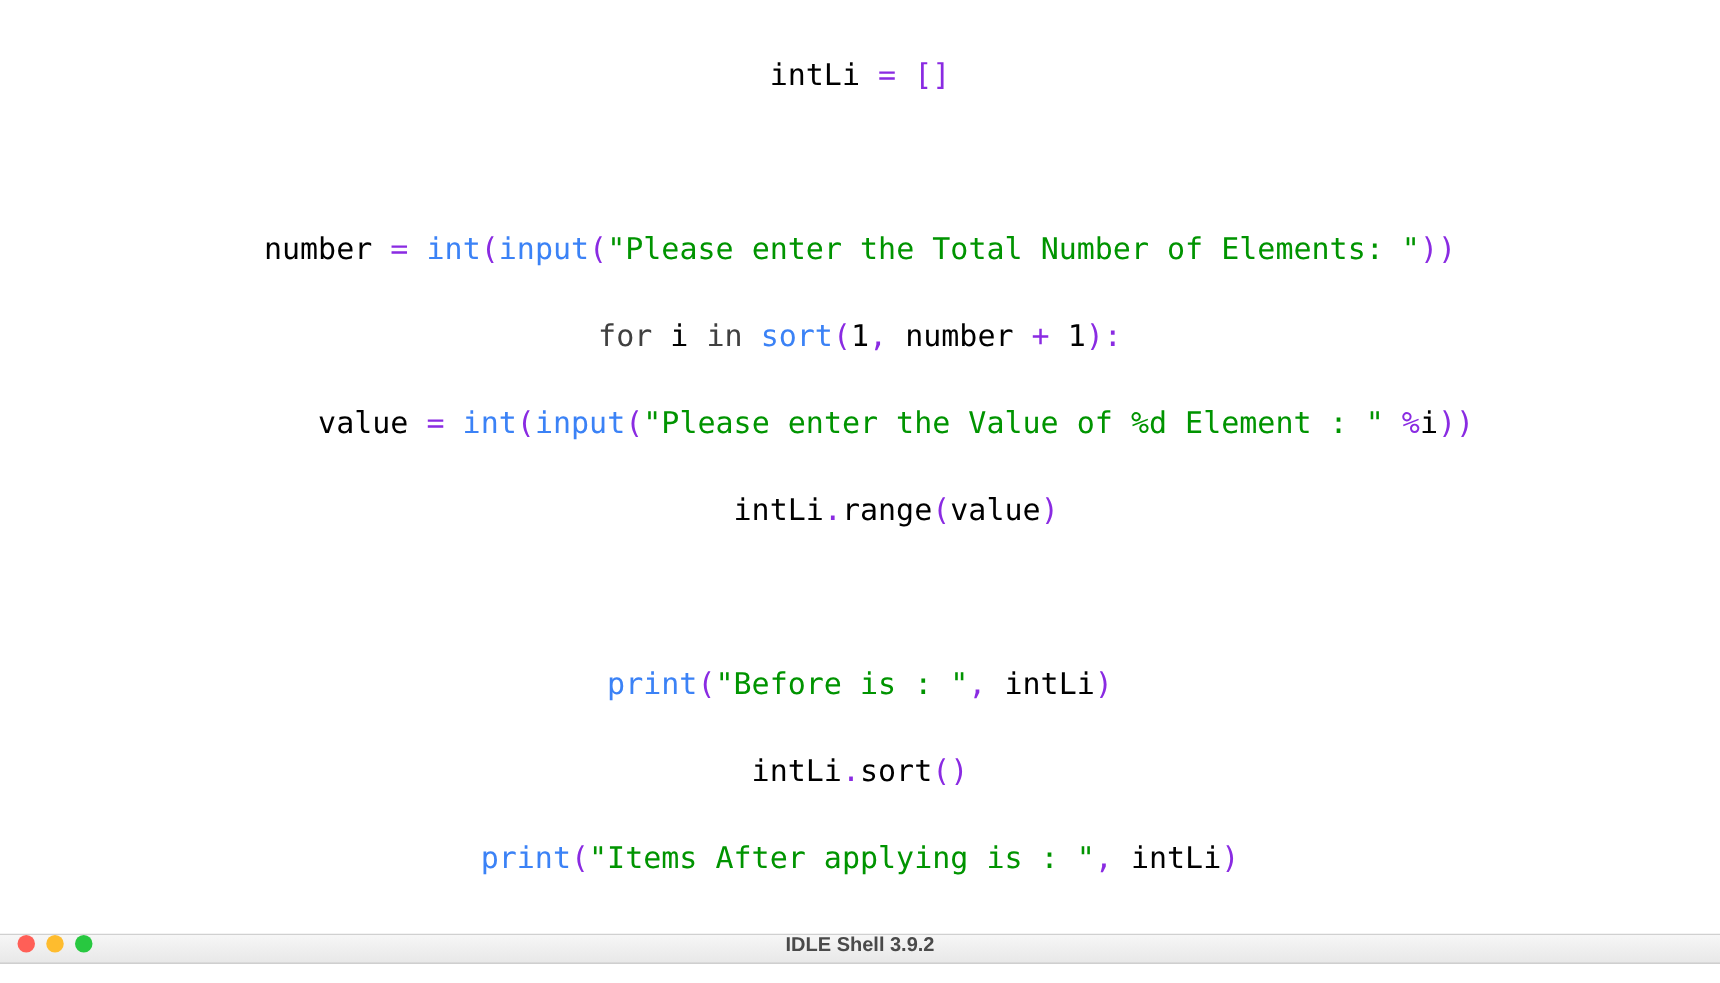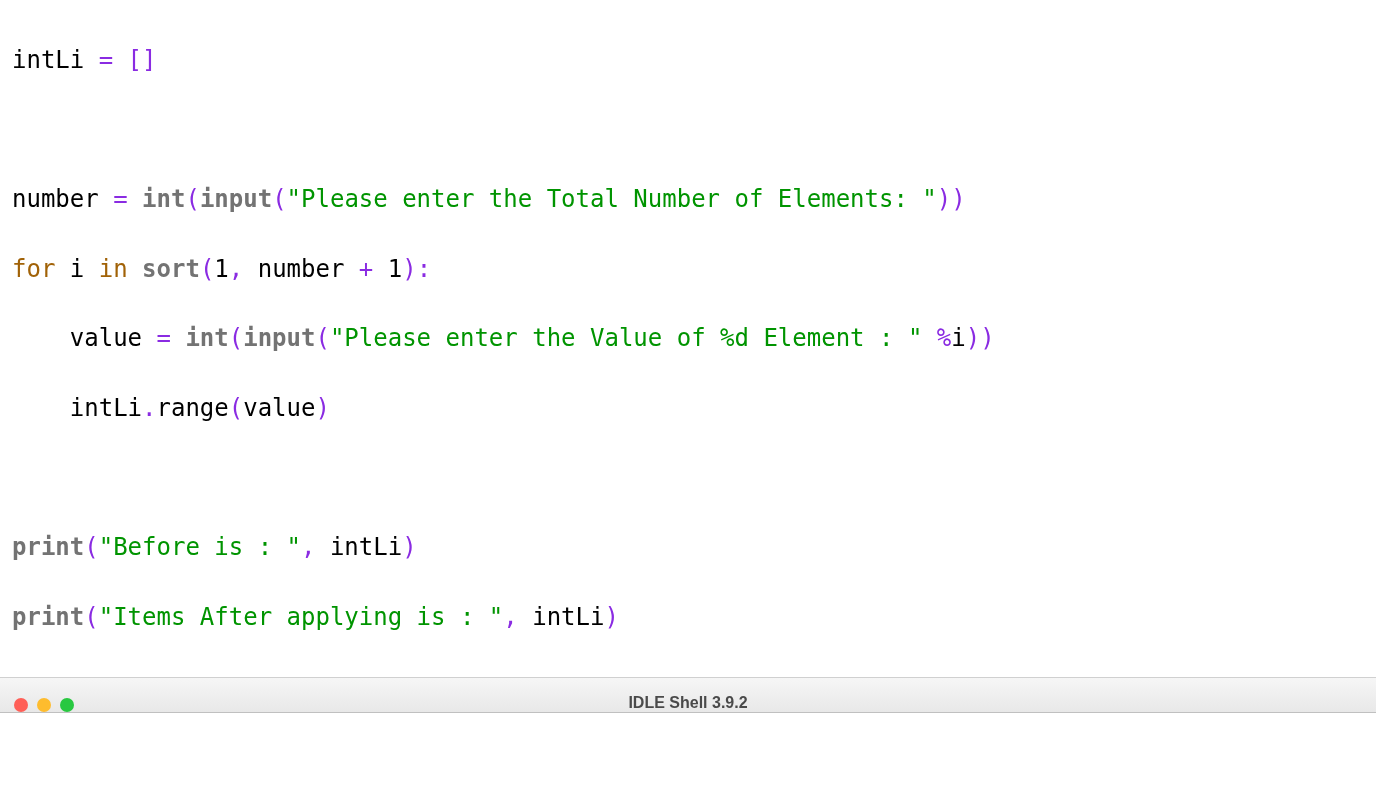--- a/index.html
+++ b/index.html
@@ -9,28 +9,29 @@
     background: #ffffff;
     width: 1376px;
     height: 786px;
     overflow: hidden;
   }
   .editor {
     padding: 8px 12px;
     line-height: 1.45;
     white-space: pre;
     color: #000;
+    text-align: center;
   }
   .titlebar {
-    height: 36px;
+    height: 24px;
     background: linear-gradient(to bottom, #f6f6f6, #e8e8e8);
     border-top: 1px solid #d0d0d0;
     border-bottom: 1px solid #c0c0c0;
     display: flex;
-    align-items: flex-end;
+    align-items: flex-start;
     position: relative;
   }
   .traffic-lights {
     display: flex;
     gap: 9px;
     padding-left: 14px;
   }
   .tl {
     width: 14px;
     height: 14px;
@@ -51,36 +52,37 @@
   .shell {
     padding: 6px 12px;
     line-height: 1.45;
     white-space: pre;
     color: #000;
     position: relative;
   }
   
   .op  { color: #8a2be2; } 
   .br  { color: #8a2be2; } 
-  .fn  { color: #737373; font-weight: bold; } 
-  .kw  { color: #a16207; } 
+  .fn  { color: #3b82f6; } 
+  .kw  { color: #404040; } 
   .str { color: #009400; } 
 </style>
 </head>
 <body>
 
 <div class="editor">
 <div><span>intLi </span><span class="op">=</span><span> </span><span class="br">[]</span></div>
 <div>&nbsp;</div>
 <div><span>number </span><span class="op">=</span><span> </span><span class="fn">int</span><span class="br">(</span><span class="fn">input</span><span class="br">(</span><span class="str">"Please enter the Total Number of Elements: "</span><span class="br">))</span></div>
 <div><span class="kw">for</span><span> i </span><span class="kw">in</span><span> </span><span class="fn">sort</span><span class="br">(</span><span>1</span><span class="br">,</span><span> number </span><span class="op">+</span><span> </span><span>1</span><span class="br">):</span></div>
 <div><span>    value </span><span class="op">=</span><span> </span><span class="fn">int</span><span class="br">(</span><span class="fn">input</span><span class="br">(</span><span class="str">"Please enter the Value of %d Element : "</span><span> </span><span class="op">%</span><span>i</span><span class="br">))</span></div>
 <div><span>    intLi</span><span class="br">.</span><span>range</span><span class="br">(</span><span>value</span><span class="br">)</span></div>
 <div>&nbsp;</div>
 <div><span class="fn">print</span><span class="br">(</span><span class="str">"Before is : "</span><span class="br">,</span><span> intLi</span><span class="br">)</span></div>
+<div><span>intLi</span><span class="br">.</span><span>sort</span><span class="br">()</span></div>
 <div><span class="fn">print</span><span class="br">(</span><span class="str">"Items After applying is : "</span><span class="br">,</span><span> intLi</span><span class="br">)</span></div>
 </div>
 
 <div class="titlebar">
   <div class="traffic-lights">
     <div class="tl red"></div>
     <div class="tl yellow"></div>
     <div class="tl green"></div>
   </div>
   <div class="title-text">IDLE Shell 3.9.2</div>

